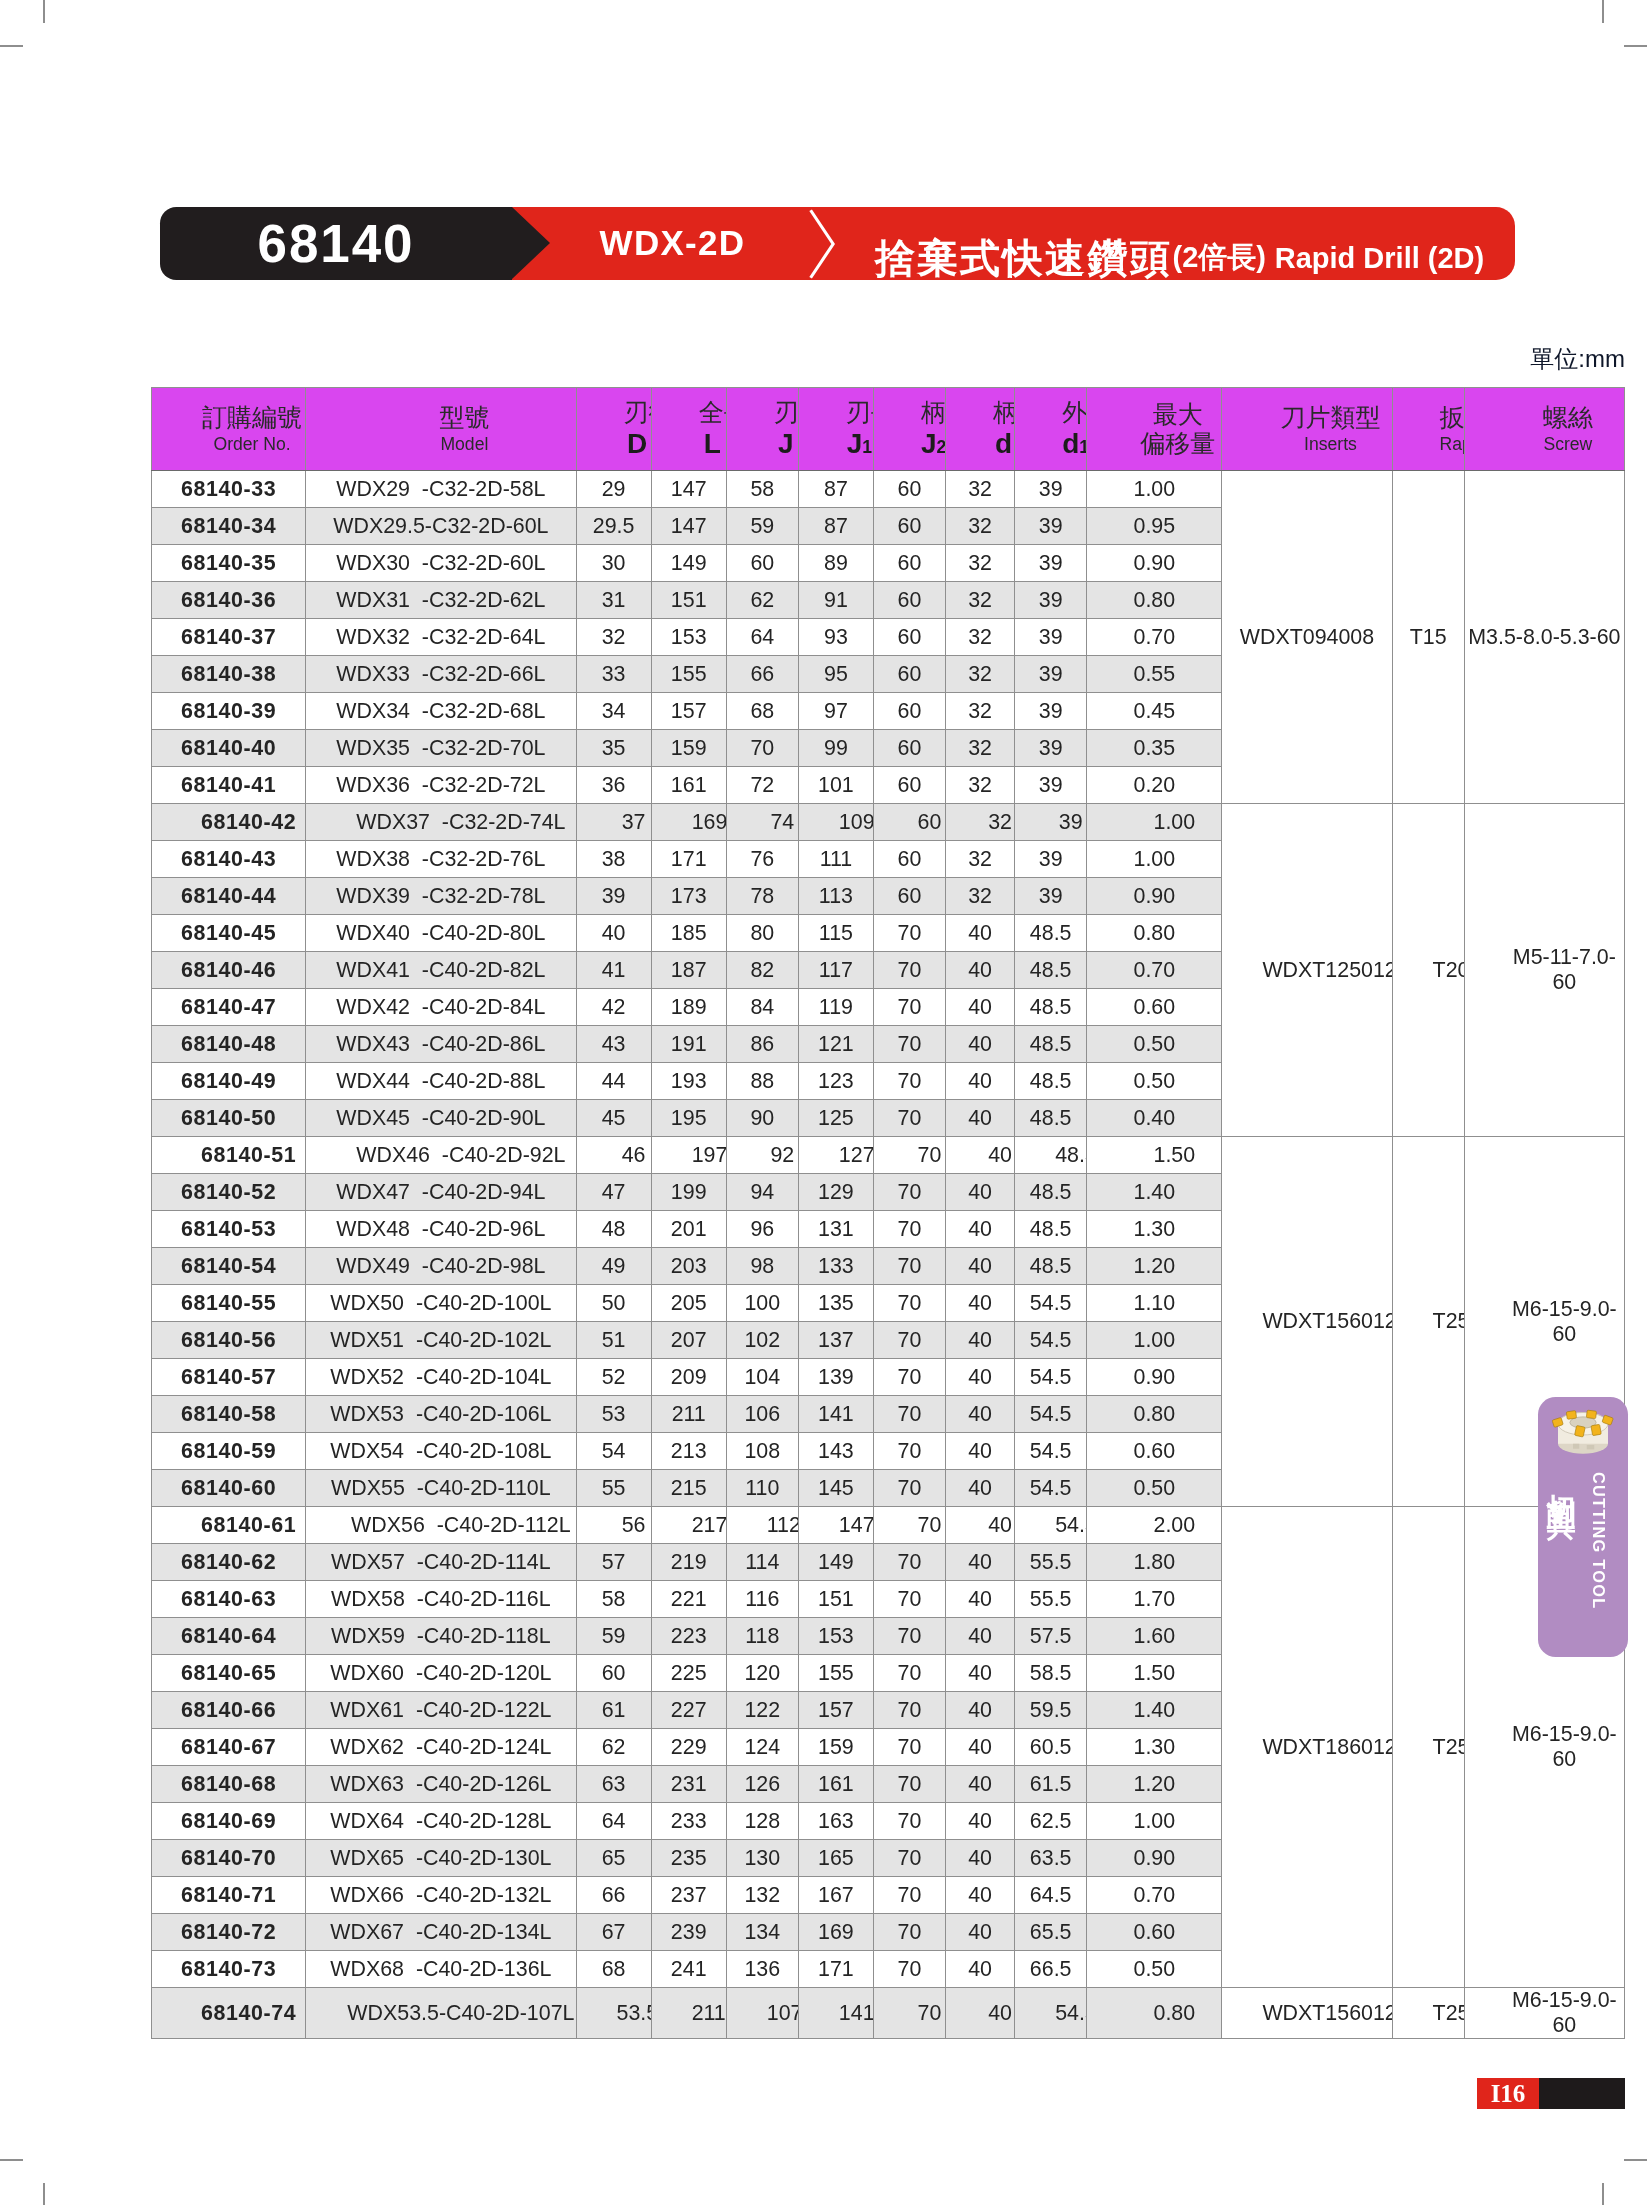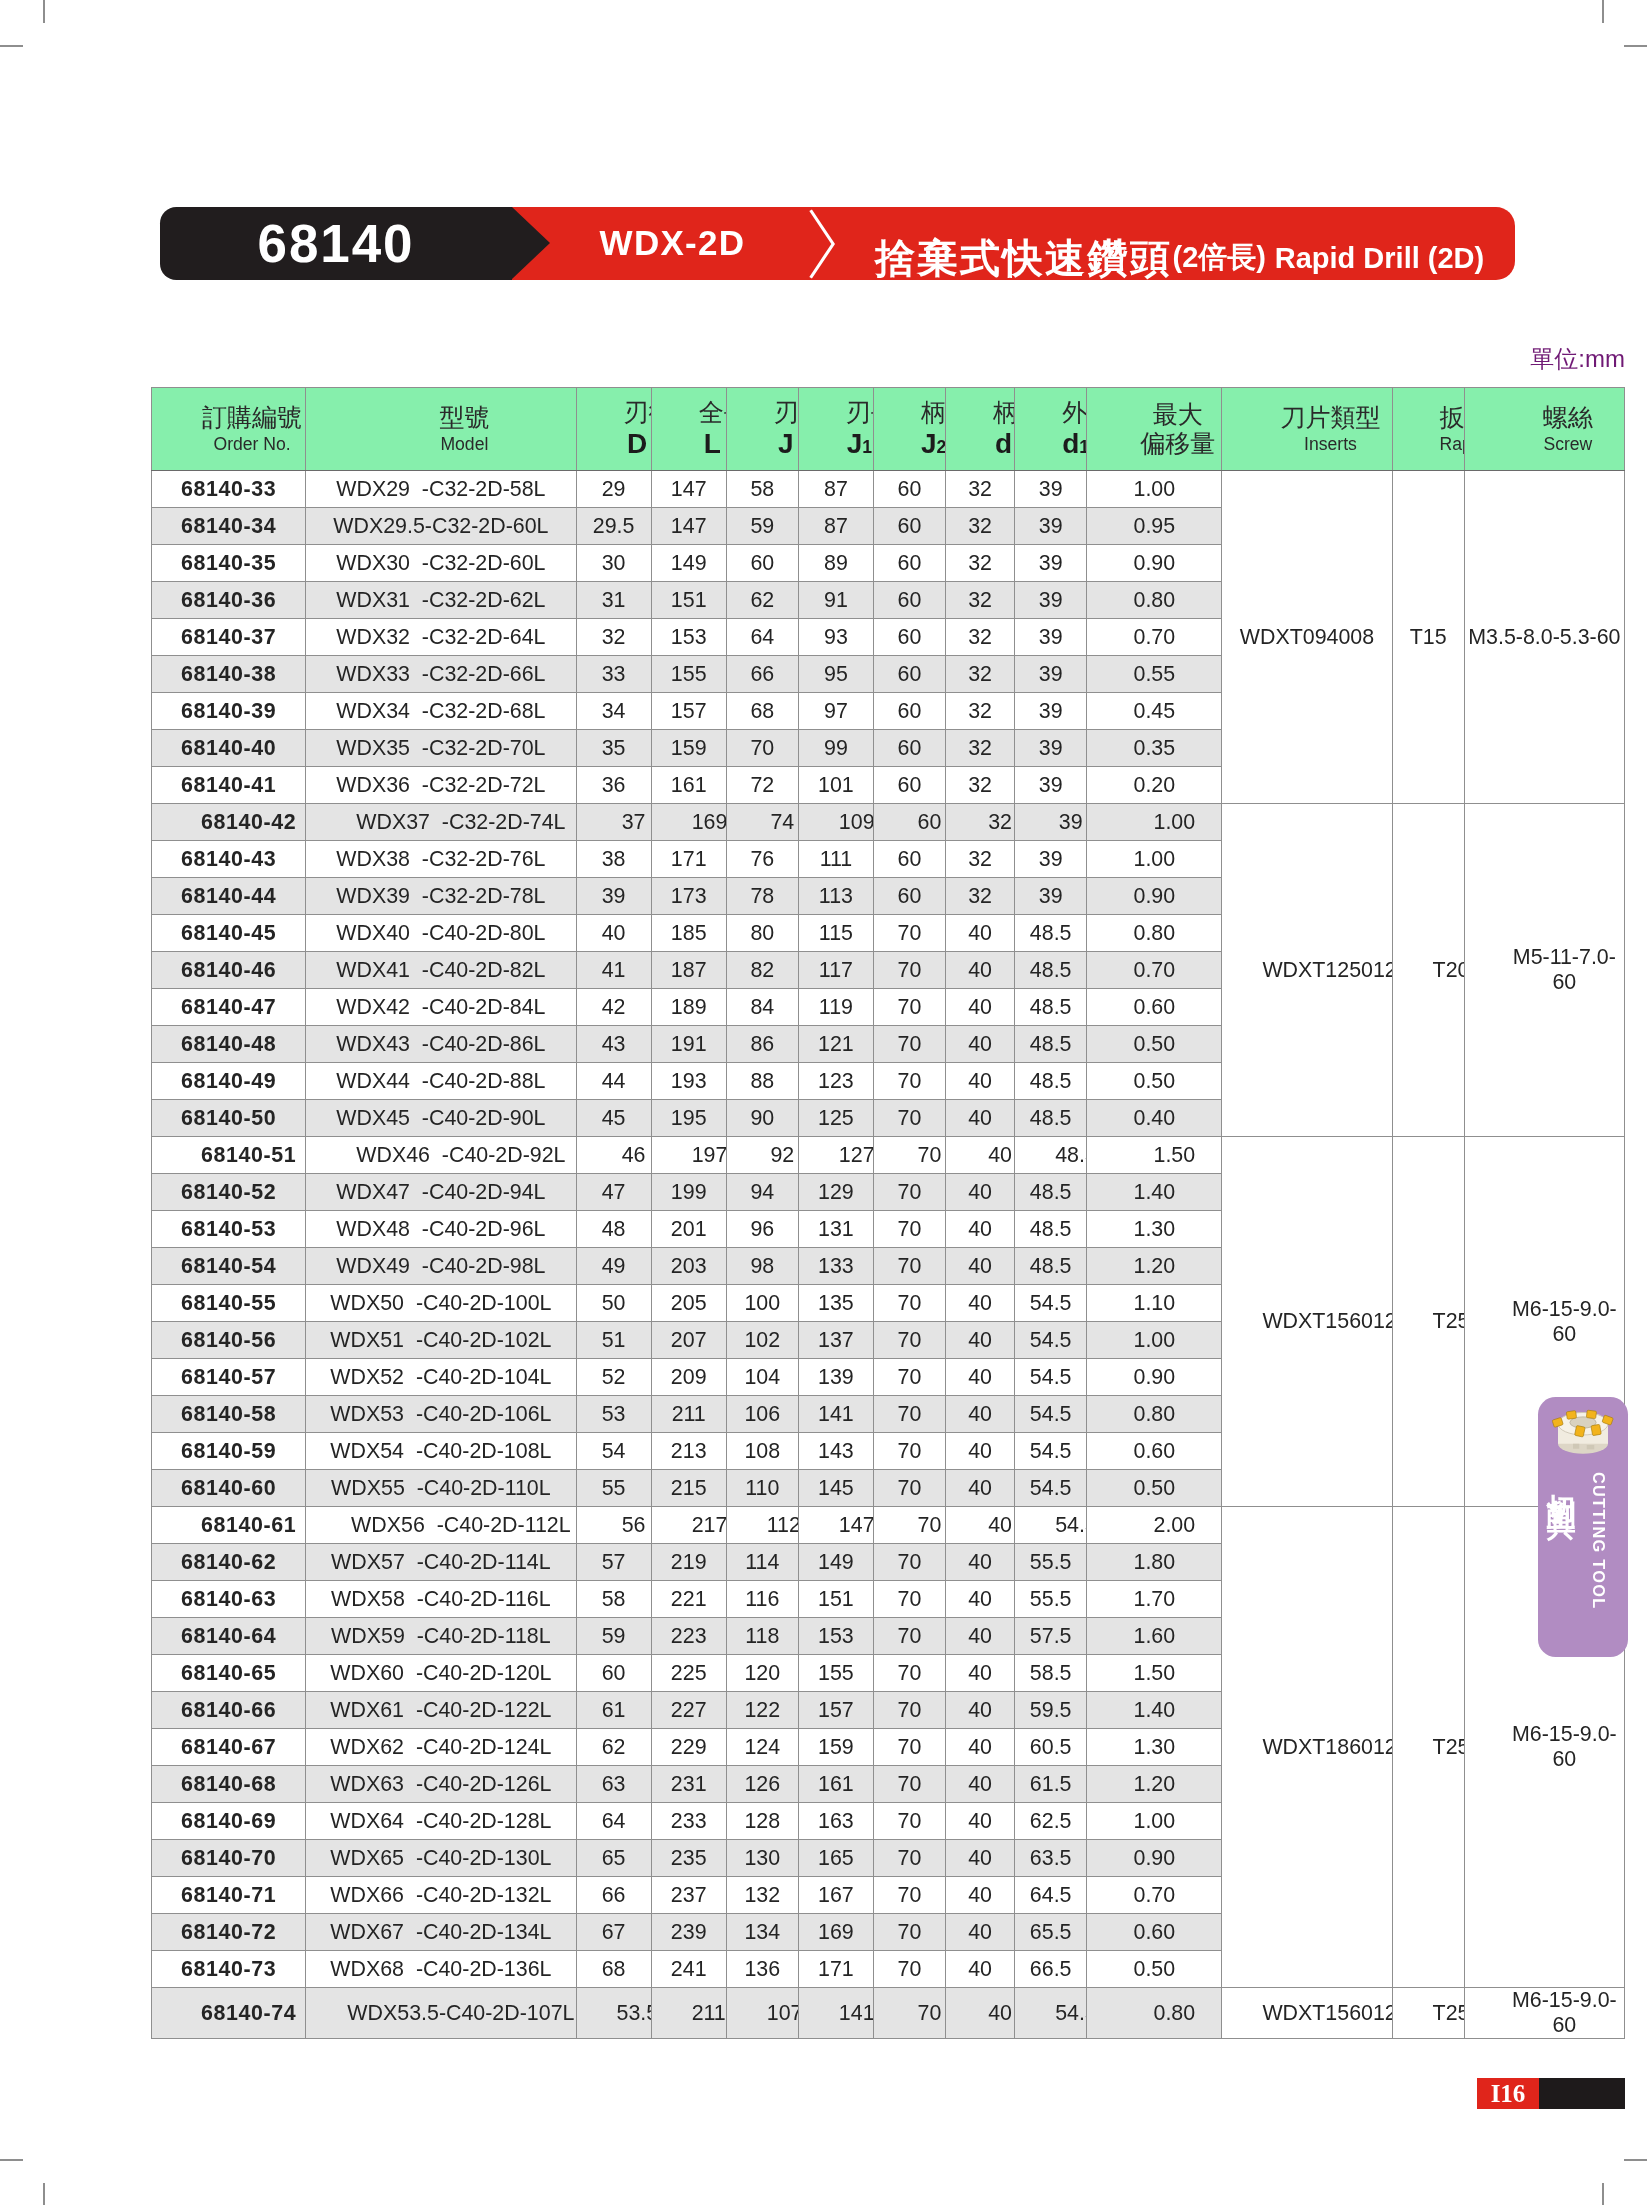--- a/index.html
+++ b/index.html
@@ -43,35 +43,35 @@
     display:flex; align-items:center; color:#fff; white-space:pre;
     padding-top:29px; box-sizing:border-box;
   }
   .banner-title .zh   { font-size:40px; font-weight:bold; letter-spacing:2.5px; }
   .banner-title .par  { font-size:29px; font-weight:bold; }
   .banner-title .en   { font-size:29px; font-weight:bold; margin-left:8.8px; }
 
   
   .unit-label {
     position:absolute; left:1399px; top:343px; width:226px; text-align:right;
-    font-size:24px; color:#701a75;
+    font-size:24px; color:#0f172a;
   }
 
   
   table.spec {
     position:absolute; left:151px; top:387px; width:1474px;
     border-collapse:collapse; table-layout:fixed;
     border:1.9px solid #565656;
   }
   table.spec th, table.spec td {
     border:0.6px solid #8f8f8f; padding:0; vertical-align:middle; text-align:center;
     overflow:hidden;
   }
   table.spec thead th {
-    background:#86efac; height:82px; border-bottom:1.3px solid #6a6a6a;padding-left:47px;
+    background:#d946ef; height:82px; border-bottom:1.3px solid #6a6a6a;padding-left:47px;
   }
   .h-zh  { font-size:25px; font-weight:normal; color:#2a2a2a; line-height:1.15; white-space:nowrap; }
   .h-zh sup { font-size:15px; }
   .h-en  { font-size:17.6px; font-weight:normal; color:#2a2a2a; margin-top:2.5px; }
   .h-letter { font-size:28px; font-weight:bold; color:#1c1c1c; margin-top:1.3px; }
   .h-letter span.sub { font-size:17.6px; font-weight:bold; }
 
   tr.body-row { height:37px; }
   tr.body-row td { font-size:21.4px; }
   tr.stripe td { background:#e4e4e4; }

